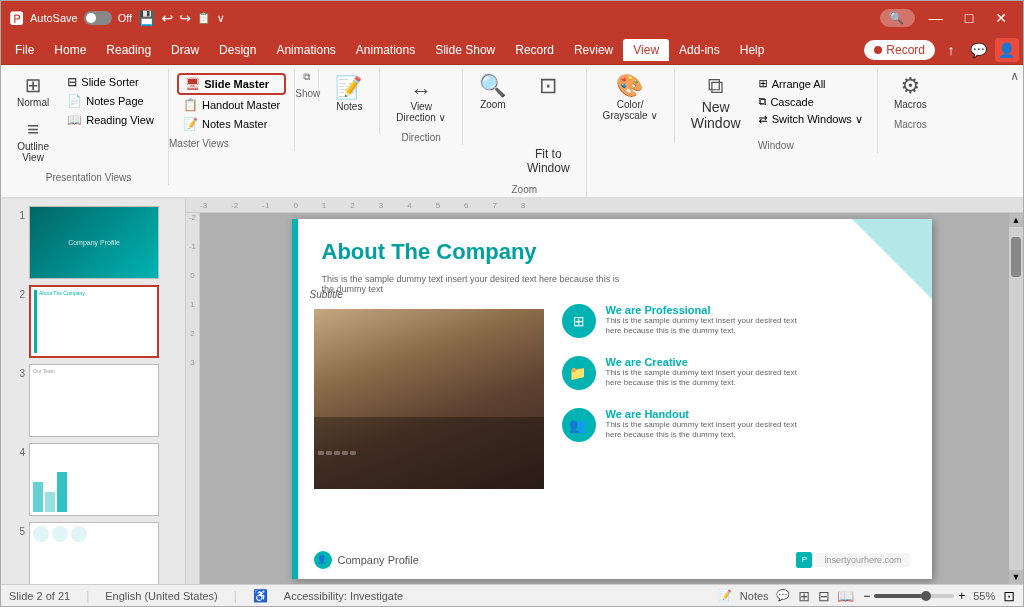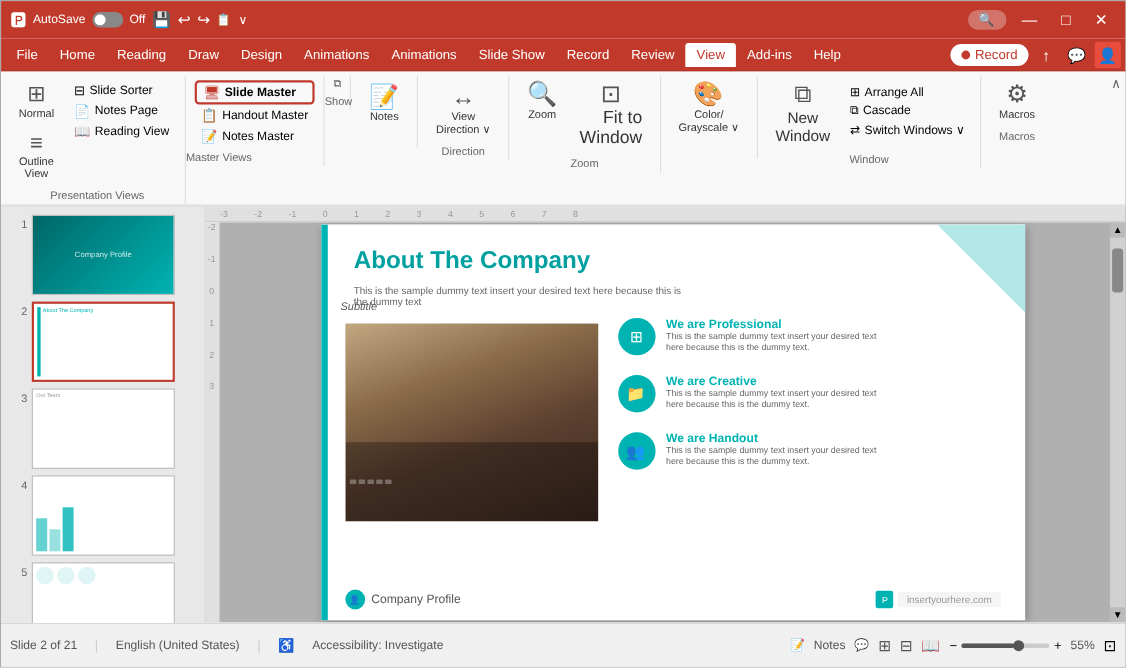--- a/index.html
+++ b/index.html
@@ -74,21 +74,21 @@
     .feature-icon { width: 34px; height: 34px; background: #00b3b3; border-radius: 50%; display: flex; align-items: center; justify-content: center; color: white; font-size: 14px; flex-shrink: 0; }
     .feature-text h4 { font-size: 11px; font-weight: 700; color: #00b3b3; }
     .feature-text p { font-size: 8px; color: #666; max-width: 200px; line-height: 1.3; }
 
     .slide-footer { position: absolute; bottom: 10px; left: 22px; right: 22px; display: flex; align-items: center; justify-content: space-between; }
     .footer-company { display: flex; align-items: center; gap: 6px; font-size: 11px; color: #555; }
     .footer-icon { width: 18px; height: 18px; background: #00b3b3; border-radius: 50%; display: flex; align-items: center; justify-content: center; color: white; font-size: 8px; }
     .footer-url { font-size: 9px; color: #999; background: #f5f5f5; padding: 2px 8px; border-radius: 3px; }
 
     
-    .statusbar { height: 40px; background: #f0f0f0; border-top: 1px solid #ccc; display: flex; align-items: center; padding: 0 8px; gap: 16px; flex-shrink: 0; }
+    .statusbar { height: 22px; background: #f0f0f0; border-top: 1px solid #ccc; display: flex; align-items: center; padding: 0 8px; gap: 16px; flex-shrink: 0; }
     .status-item { font-size: 11px; color: #555; }
     .status-sep { color: #ccc; }
     .status-right { margin-left: auto; display: flex; align-items: center; gap: 8px; }
     .zoom-bar { display: flex; align-items: center; gap: 4px; }
     .zoom-track { width: 80px; height: 4px; background: #ccc; border-radius: 2px; position: relative; }
     .zoom-fill { height: 100%; background: #555; border-radius: 2px; width: 60%; }
     .zoom-handle { width: 10px; height: 10px; background: #555; border-radius: 50%; position: absolute; top: -3px; left: 58%; }
   </style>
 </head>
 <body>
@@ -217,21 +217,21 @@
     </div>
 
     <div style="display:flex;flex-direction:column;padding:0 8px 18px 8px;border-right:1px solid #ddd;position:relative;">
       <div style="display:flex;gap:4px;">
         <div class="rb-large">
           <div style="font-size:22px;color:#555;">🔍</div>
           <div style="font-size:10px;color:#333;">Zoom</div>
         </div>
         <div class="rb-large">
           <div style="font-size:22px;color:#555;">⊡</div>
-          <div style="font-size:16px;color:#333;text-align:right;">Fit to<br>Window</div>
+          <div style="font-size:12px;color:#333;text-align:center;margin-top:48px;">Fit to<br>Window</div>
         </div>
       </div>
       <div style="position:absolute;bottom:2px;left:0;right:0;text-align:center;font-size:10px;color:#666;">Zoom</div>
     </div>
 
     <div style="display:flex;flex-direction:column;align-items:center;padding:0 8px 18px 8px;border-right:1px solid #ddd;position:relative;">
       <div class="rb-large">
         <div style="font-size:22px;color:#555;">🎨</div>
         <div style="font-size:10px;color:#333;text-align:center;">Color/<br>Grayscale ∨</div>
       </div>

